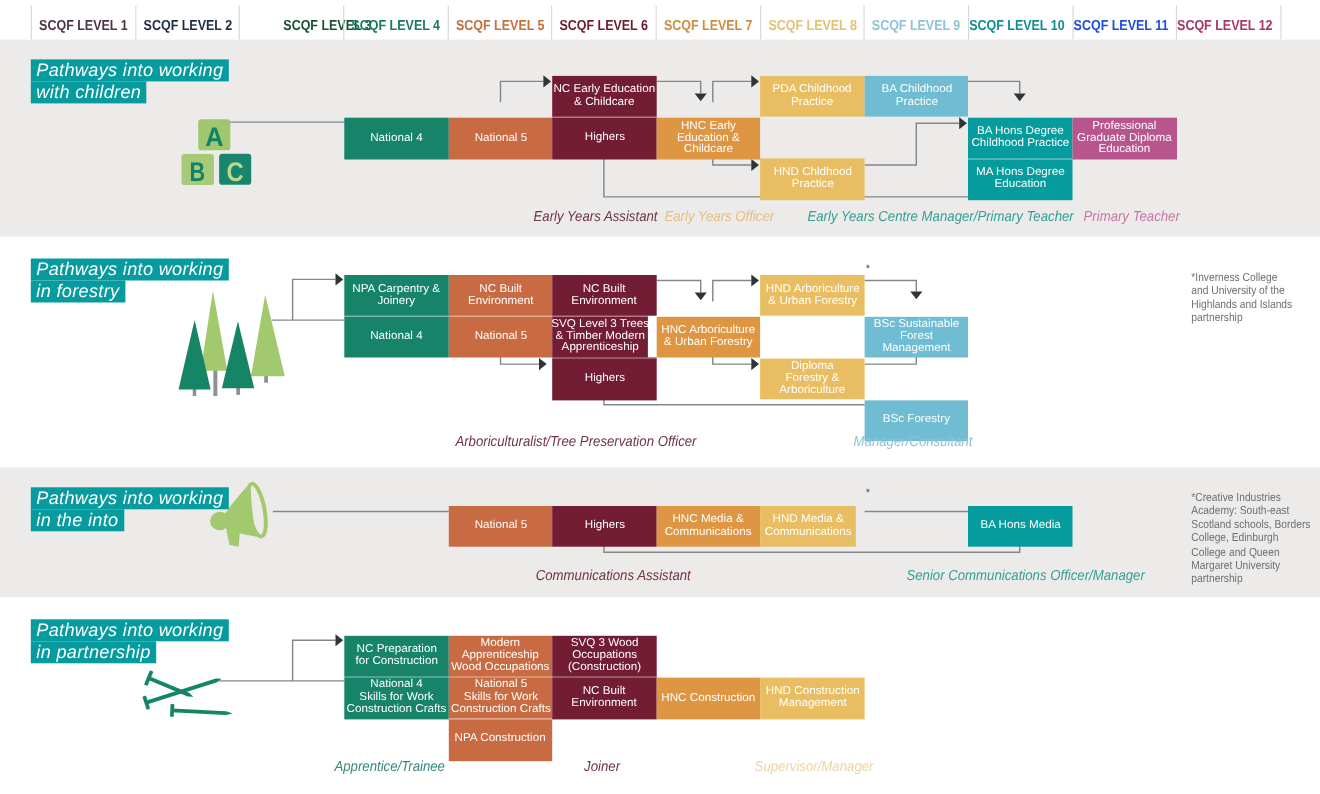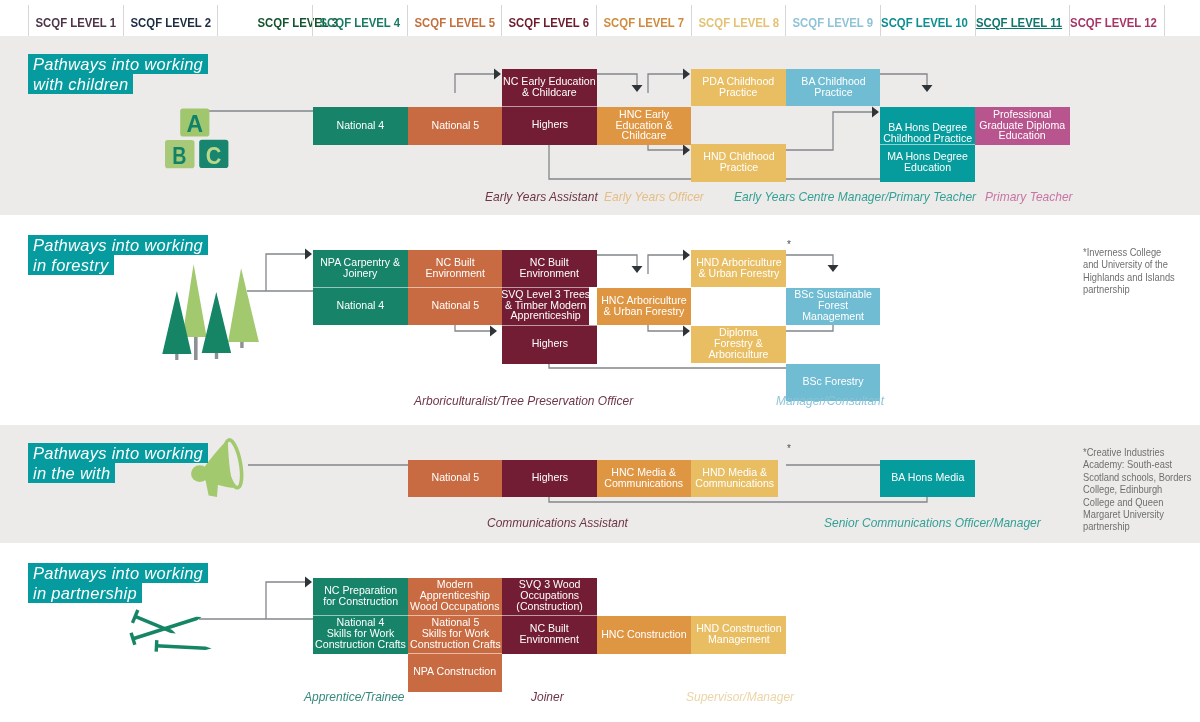--- a/index.html
+++ b/index.html
@@ -70,21 +70,21 @@
       </div>
       <div class="lvldiv" style="left: 785.333px;"></div>
       <div class="lvl" style="left: 785.333px; width: 94.6667px; color: rgb(143, 195, 214);">
         <span>SCQF LEVEL 9</span>
       </div>
       <div class="lvldiv" style="left: 880px;"></div>
       <div class="lvl" style="left: 880px; width: 94.6667px; color: rgb(14, 142, 145);">
         <span>SCQF LEVEL 10</span>
       </div>
       <div class="lvldiv" style="left: 974.667px;"></div>
-      <div class="lvl" style="left: 974.667px; width: 94.6667px; color: #0f766e; text-decoration: underline;">
+      <div class="lvl" style="left: 974.667px; width: 94.6667px; color: #1d4ed8;">
         <span>SCQF LEVEL 11</span>
       </div>
       <div class="lvldiv" style="left: 1069.33px;"></div>
       <div class="lvl" style="left: 1069.33px; width: 94.6667px; color: rgb(168, 53, 102);">
         <span>SCQF LEVEL 12</span>
       </div>
       <div class="lvldiv" style="left: 1164px;"></div>
     </div>
   <svg id="ov" viewBox="0 0 1200 722">
       <g>
@@ -222,21 +222,21 @@
         <em style="display: block; font-style: normal;">BA Childhood</em>
         <em style="display: block; font-style: normal;">Practice</em>
       </span>
     </div>
     <div class="box" style="left: 691px; top: 130px; width: 95px; height: 38px; background: rgb(233, 190, 99);">
       <span>
         <em style="display: block; font-style: normal;">HND Chldhood</em>
         <em style="display: block; font-style: normal;">Practice</em>
       </span>
     </div>
-    <div class="box" style="left: 880px; top: 93px; width: 95px; height: 38px; background: rgb(6, 155, 156); align-items: flex-end;">
+    <div class="box" style="left: 880px; top: 93px; width: 95px; height: 38px; background: rgb(6, 155, 156);">
       <span>
         <em style="display: block; font-style: normal;">BA Hons Degree</em>
         <em style="display: block; font-style: normal;">Childhood Practice</em>
       </span>
     </div>
     <div class="box" style="left: 975px; top: 93px; width: 95px; height: 38px; background: rgb(184, 85, 142);">
       <span>
         <em style="display: block; font-style: normal;">Professional</em>
         <em style="display: block; font-style: normal;">Graduate Diploma</em>
         <em style="display: block; font-style: normal;">Education</em>
@@ -342,21 +342,21 @@
     <div class="note" style="left: 1083px; top: 246px; width: 115px; color: rgb(111, 111, 111);">
       <div>*Inverness College</div>
       <div>and University of the</div>
       <div>Highlands and Islands</div>
       <div>partnership</div>
     </div>
     <div class="ast" style="left: 787px; top: 240px;">*</div>
     <div class="band" style="top: 425px; height: 118px; background: rgb(236, 235, 234);"></div>
     <div class="ttl" style="left: 28px; top: 443px;">
       <i><span style="background: rgb(6, 155, 159);">Pathways into working</span></i>
-      <i><span style="background: rgb(6, 155, 159);">in the with</span></i>
+      <i><span style="background: rgb(6, 155, 159);">in the into</span></i>
     </div>
     <div class="ico" style="position: absolute; left: 190px; top: 435px; width: 62px; height: 66px;"><svg viewBox="0 0 62 66" width="62" height="66">
      <g>
        <path d="M37.8 4.2 C33.5 8.2 21.5 22 14.2 32.5 L12.8 44.2 C21.5 48.5 33 51.5 43.5 53 C39.6 40 38 16 37.8 4.2 Z" fill="#A3C96E"></path>
        <ellipse cx="9.8" cy="38.6" rx="8.8" ry="8.4" fill="#A3C96E"></ellipse>
        <path d="M15.2 43.6 L28.2 45.8 L27.0 62.0 L18.6 60.4 Z" fill="#A3C96E"></path>
        <ellipse cx="43.3" cy="28.8" rx="7.2" ry="24.3" fill="none" stroke="#A3C96E" stroke-width="3.6" transform="rotate(-10.5 43.3 28.8)"></ellipse>
      </g>
    </svg></div>
     <div class="box" style="left: 408px; top: 446px; width: 94px; height: 37px; background: rgb(200, 107, 66);">

